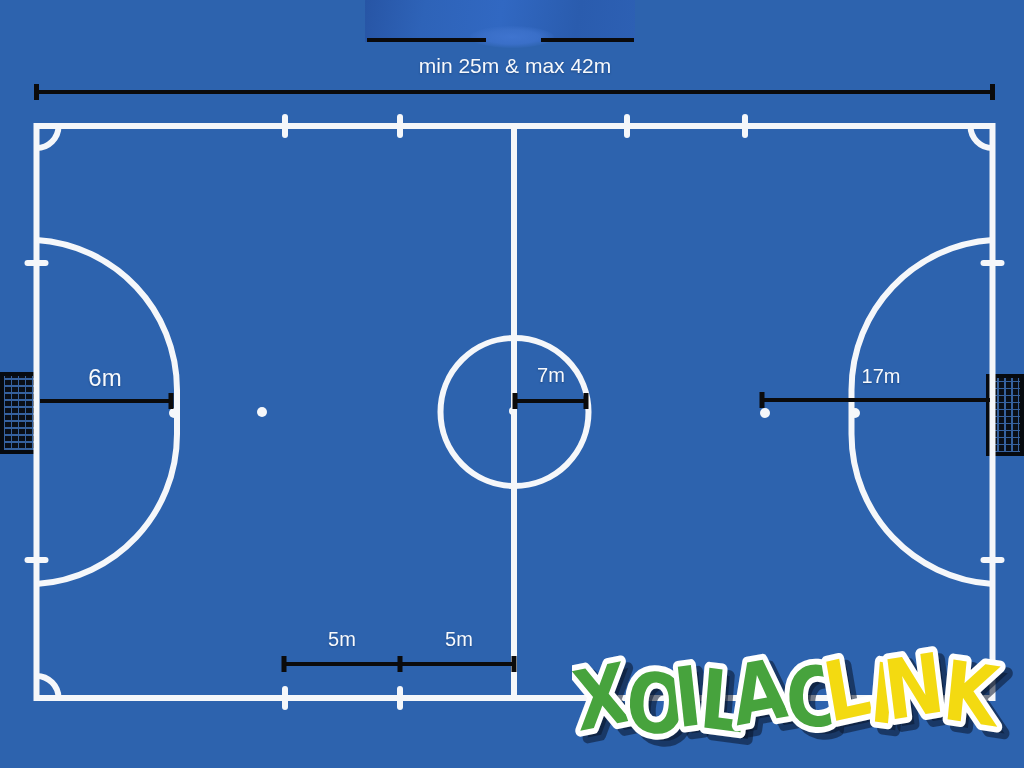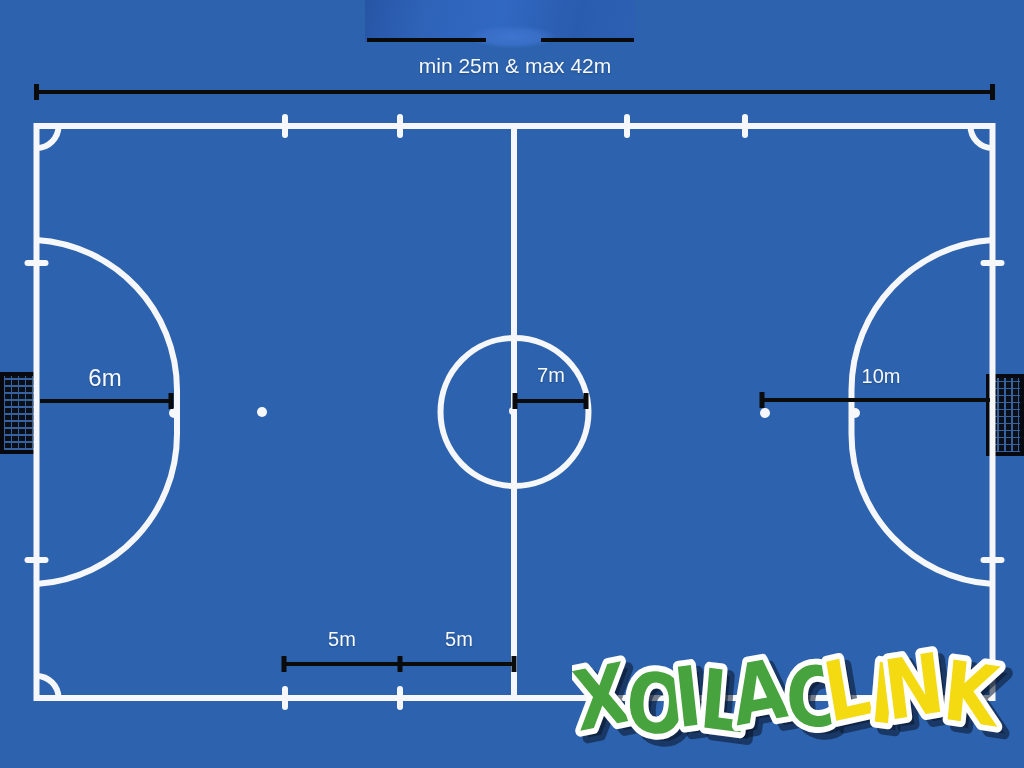--- a/index.html
+++ b/index.html
@@ -124,21 +124,21 @@
       <line x1="284" y1="656" x2="284" y2="672"></line>
       <line x1="400" y1="656" x2="400" y2="672"></line>
       <line x1="514" y1="656" x2="514" y2="672"></line>
     </g>
   </g>
 </svg>
 
 <div class="abs lbl top">min 25m &amp; max 42m</div>
 <div class="abs lbl m6">6m</div>
 <div class="abs lbl m3">7m</div>
-<div class="abs lbl m10">10m</div>
+<div class="abs lbl m10">17m</div>
 <div class="abs lbl m5a">5m</div>
 <div class="abs lbl m5b">5m</div>
 
 <svg class="abs logo" viewBox="0 0 450 124">
   <g transform="rotate(-2 225 62) scale(1 1.18)">
     <text class="logo-shadow" x="13" y="80" rotate="-8 7 -5 8 -7 5 -9 8 -6 9"><tspan>XOILAC</tspan><tspan>LINK</tspan></text>
     <text class="logo-text" x="6" y="74" rotate="-8 7 -5 8 -7 5 -9 8 -6 9"><tspan fill="#47a33d">XOILAC</tspan><tspan fill="#f3da11">LINK</tspan></text>
   </g>
 </svg>
 

